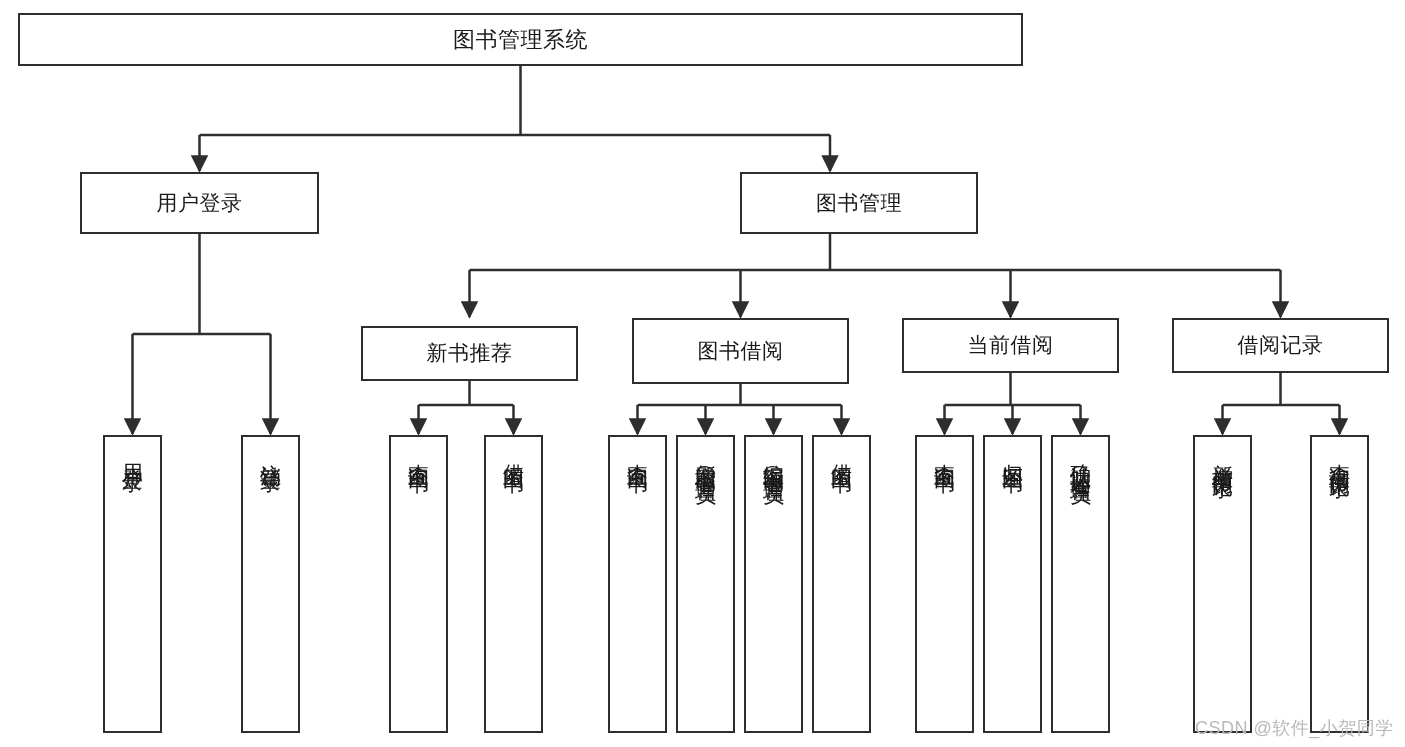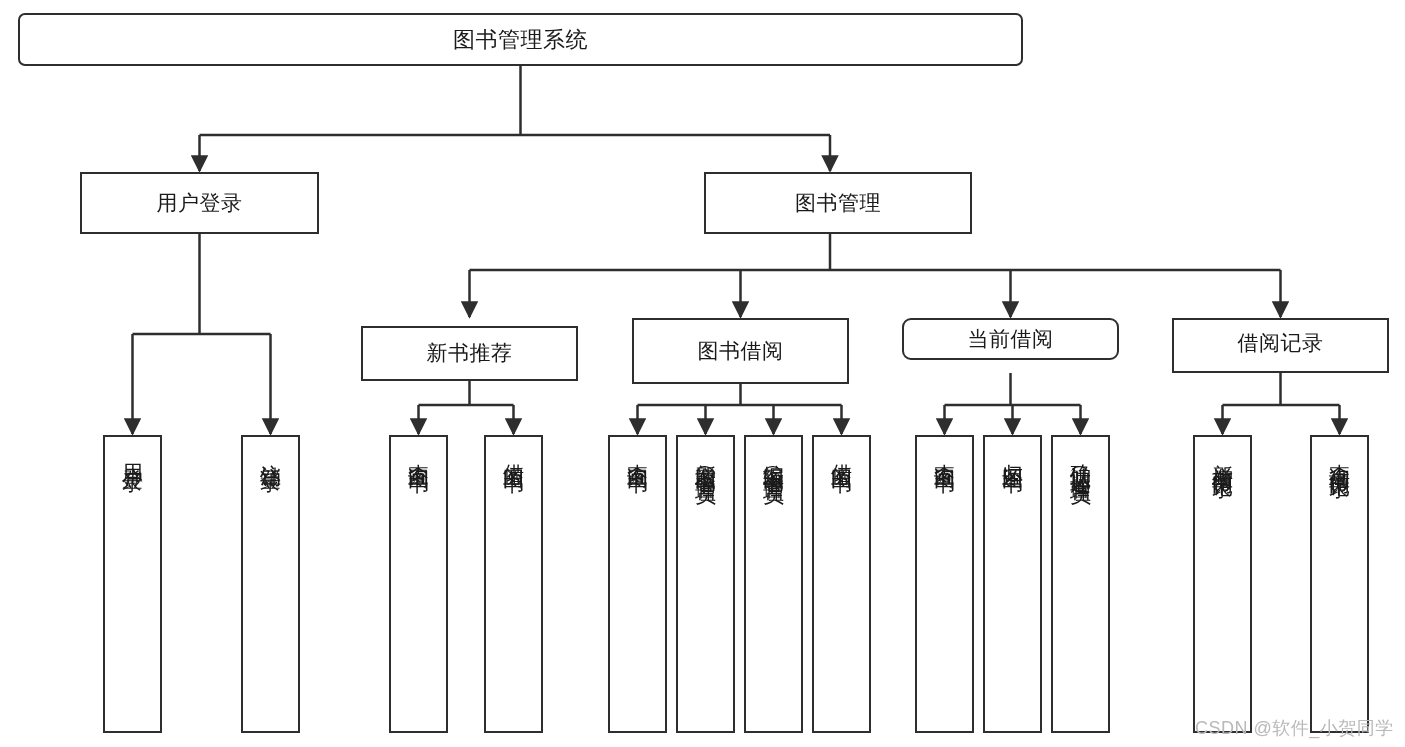--- a/index.html
+++ b/index.html
@@ -109,39 +109,39 @@
         <line x1="944.5" y1="405" x2="944.5" y2="434" marker-end="url(#arrow)"></line>
         <line x1="1012.5" y1="405" x2="1012.5" y2="434" marker-end="url(#arrow)"></line>
         <line x1="1080.5" y1="405" x2="1080.5" y2="434" marker-end="url(#arrow)"></line>
         <line x1="1280.5" y1="373" x2="1280.5" y2="405"></line>
         <line x1="1222.5" y1="405" x2="1339.5" y2="405"></line>
         <line x1="1222.5" y1="405" x2="1222.5" y2="434" marker-end="url(#arrow)"></line>
         <line x1="1339.5" y1="405" x2="1339.5" y2="434" marker-end="url(#arrow)"></line>
       </g>
   </svg>
   <div id="nodes-layer">
-      <div class="node horiz root" style="left: 18px; top: 13px; width: 1005px; height: 53px; border-radius: 7px;">
+      <div class="node horiz root" style="left: 18px; top: 13px; width: 1005px; height: 53px;">
         <span class="node-label">图书管理系统</span>
       </div>
       <div class="node horiz" style="left: 80px; top: 172px; width: 239px; height: 62px;">
         <span class="node-label">用户登录</span>
       </div>
-      <div class="node horiz" style="left: 704px; top: 172px; width: 268px; height: 62px;">
+      <div class="node horiz" style="left: 740px; top: 172px; width: 238px; height: 62px;">
         <span class="node-label">图书管理</span>
       </div>
       <div class="node horiz" style="left: 361px; top: 318px; width: 217px; height: 55px; margin-top: 8px;">
         <span class="node-label">新书推荐</span>
       </div>
       <div class="node horiz" style="left: 632px; top: 318px; width: 217px; height: 66px;">
         <span class="node-label">图书借阅</span>
       </div>
-      <div class="node horiz" style="left: 902px; top: 318px; width: 217px; height: 42px; border-radius: 9px;">
+      <div class="node horiz" style="left: 902px; top: 318px; width: 217px; height: 55px;">
         <span class="node-label">当前借阅</span>
       </div>
-      <div class="node horiz" style="left: 1172px; top: 318px; width: 217px; height: 55px; font-family: Liberation Mono, monospace;">
+      <div class="node horiz" style="left: 1172px; top: 318px; width: 217px; height: 55px;">
         <span class="node-label">借阅记录</span>
       </div>
       <div class="node vert" style="left: 103px; top: 435px; width: 59px; height: 298px;">
         <span class="node-label">用户登录</span>
       </div>
       <div class="node vert" style="left: 241px; top: 435px; width: 59px; height: 298px;">
         <span class="node-label">注销登录</span>
       </div>
       <div class="node vert" style="left: 389px; top: 435px; width: 59px; height: 298px;">
         <span class="node-label">查询图书</span>

